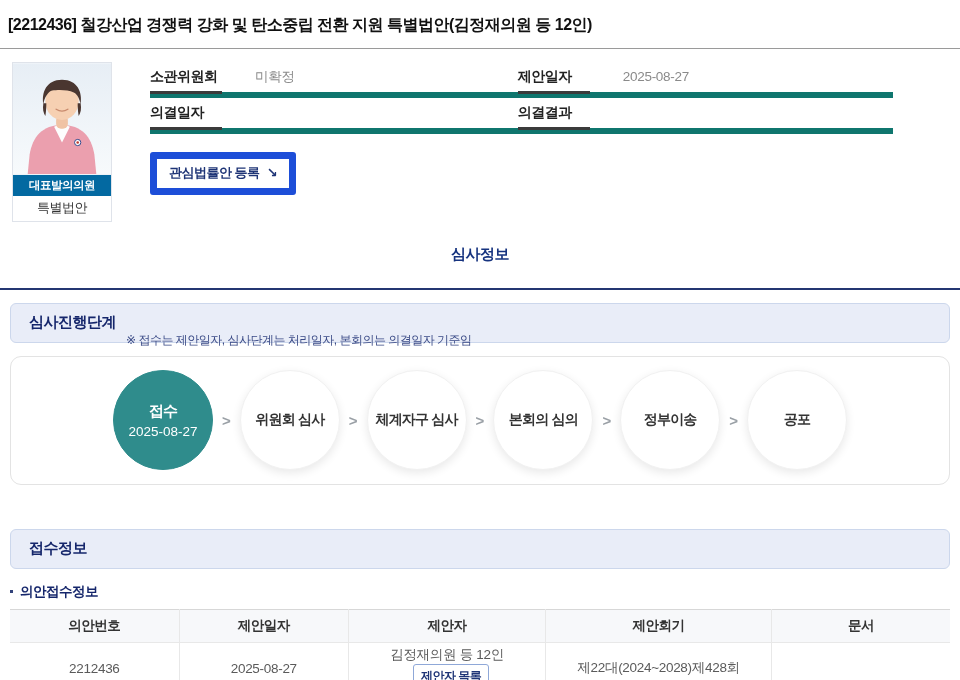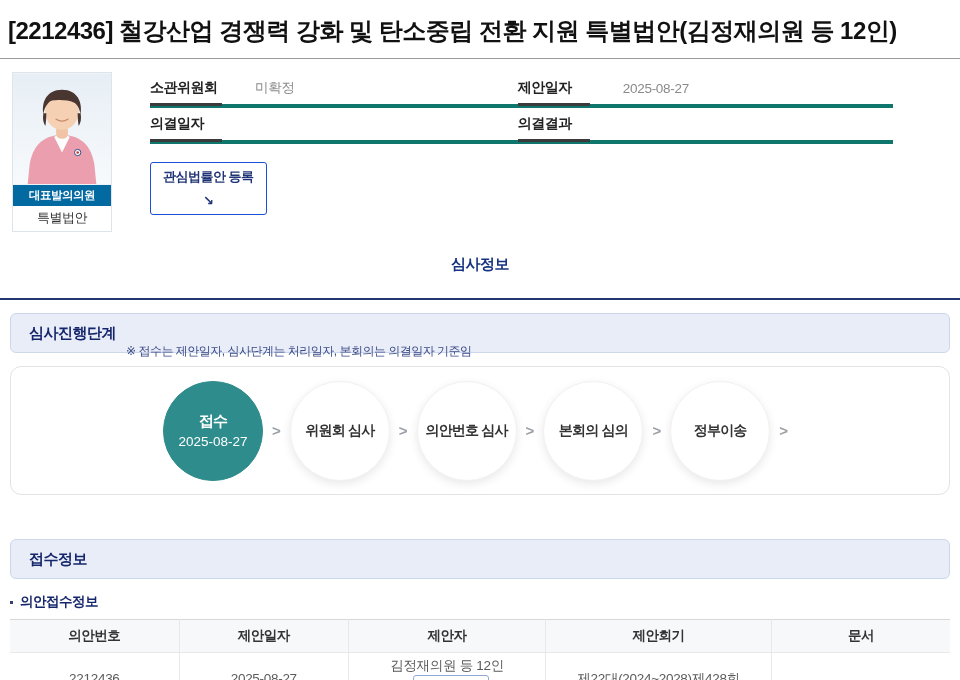--- a/index.html
+++ b/index.html
@@ -2,21 +2,21 @@
 <html><head>
 <meta charset="utf-8">
 <style>
   * { margin: 0; padding: 0; box-sizing: border-box; }
   html, body { width: 960px; height: 680px; background: #fff; overflow: hidden; }
   body { font-family: "Liberation Sans", "DejaVu Sans", sans-serif; color: #222; }
 
   
   .page-title {
     margin: 15px 8px 0;
-    font-size: 24px;
+    font-size: 16px;
     font-weight: bold;
     color: #111;
     letter-spacing: -0.5px;
     line-height: 1.3;
   }
   .title-rule { margin-top: 12px; border-top: 1px solid #9a9a9a; }
 
   
   .top-section { display: flex; margin: 13px 10px 0 12px; }
 
@@ -25,34 +25,34 @@
   .role-badge {
     background: #0369a1; color: #fff; font-size: 11.5px; font-weight: bold;
     text-align: center; padding: 3px 0; letter-spacing: -0.5px; font-family: Liberation Serif, serif;
   }
   .member-name { text-align: center; font-size: 13px; color: #333; padding: 3px 0 4px; letter-spacing: -0.5px; }
 
   .summary-area { margin-left: 38px; width: 743px; }
   .summary-grid { display: grid; grid-template-columns: 1fr 1.02fr; }
   .info-row {
     position: relative; display: flex; align-items: center;
-    height: 36px; border-bottom: 4px solid #0f766e;
+    height: 36px; border-bottom: 6px solid #0f766e;
   }
   .info-label { width: 105px; flex: none; font-size: 14px; font-weight: bold; color: #222; letter-spacing: -0.5px; }
   .info-label::after {
     content: ""; position: absolute; left: 0; bottom: -2px;
     width: 72px; height: 3px; background: #3b3b3b;
   }
   .info-value { font-size: 13.5px; color: #8a8a8a; letter-spacing: -0.3px; }
 
   .register-btn {
     margin-top: 18px; display: inline-flex; align-items: center; gap: 7px;
-    background: #fff; border: 1px solid #1d4ed8; border-radius: 3px;
+    background: #fff; border: 7px solid #1d4ed8; border-radius: 3px;
     padding: 5px 12px 6px; cursor: pointer;
-    font-family: inherit; font-size: 13px; font-weight: bold; color: #1e3476; letter-spacing: -0.5px; flex-direction: column;
+    font-family: inherit; font-size: 13px; font-weight: bold; color: #1e3476; letter-spacing: -0.5px;
   }
   .register-btn .arrow-icon { font-size: 13px; font-weight: bold; color: #1e3476; }
 
   
   .tabbar { margin-top: 23px; border-bottom: 2px solid #243672; text-align: center; }
   .tab {
     display: inline-block; padding-bottom: 24px;
     font-size: 15px; font-weight: bold; color: #16337f; letter-spacing: -0.5px; cursor: pointer;
   }
 
@@ -190,31 +190,34 @@
   <div class="step-circle done">
     <div class="step-label">접수</div>
     <div class="step-date">2025-08-27</div>
   </div>
   <span class="chevron">&gt;</span>
   <div class="step-circle">
     <div class="step-label">위원회 심사</div>
   </div>
   <span class="chevron">&gt;</span>
   <div class="step-circle">
-    <div class="step-label">의안번호 심사</div>
+    <div class="step-label">체계자구 심사</div>
   </div>
   <span class="chevron">&gt;</span>
   <div class="step-circle">
     <div class="step-label">본회의 심의</div>
   </div>
   <span class="chevron">&gt;</span>
   <div class="step-circle">
     <div class="step-label">정부이송</div>
   </div>
   <span class="chevron">&gt;</span>
+  <div class="step-circle">
+    <div class="step-label">공포</div>
+  </div>
 </div>
 
 <div class="section-heading reception-heading">
   <span class="heading-text">접수정보</span>
 </div>
 
 <div class="subheading">
   <span class="bullet"></span>
   <span>의안접수정보</span>
 </div>

